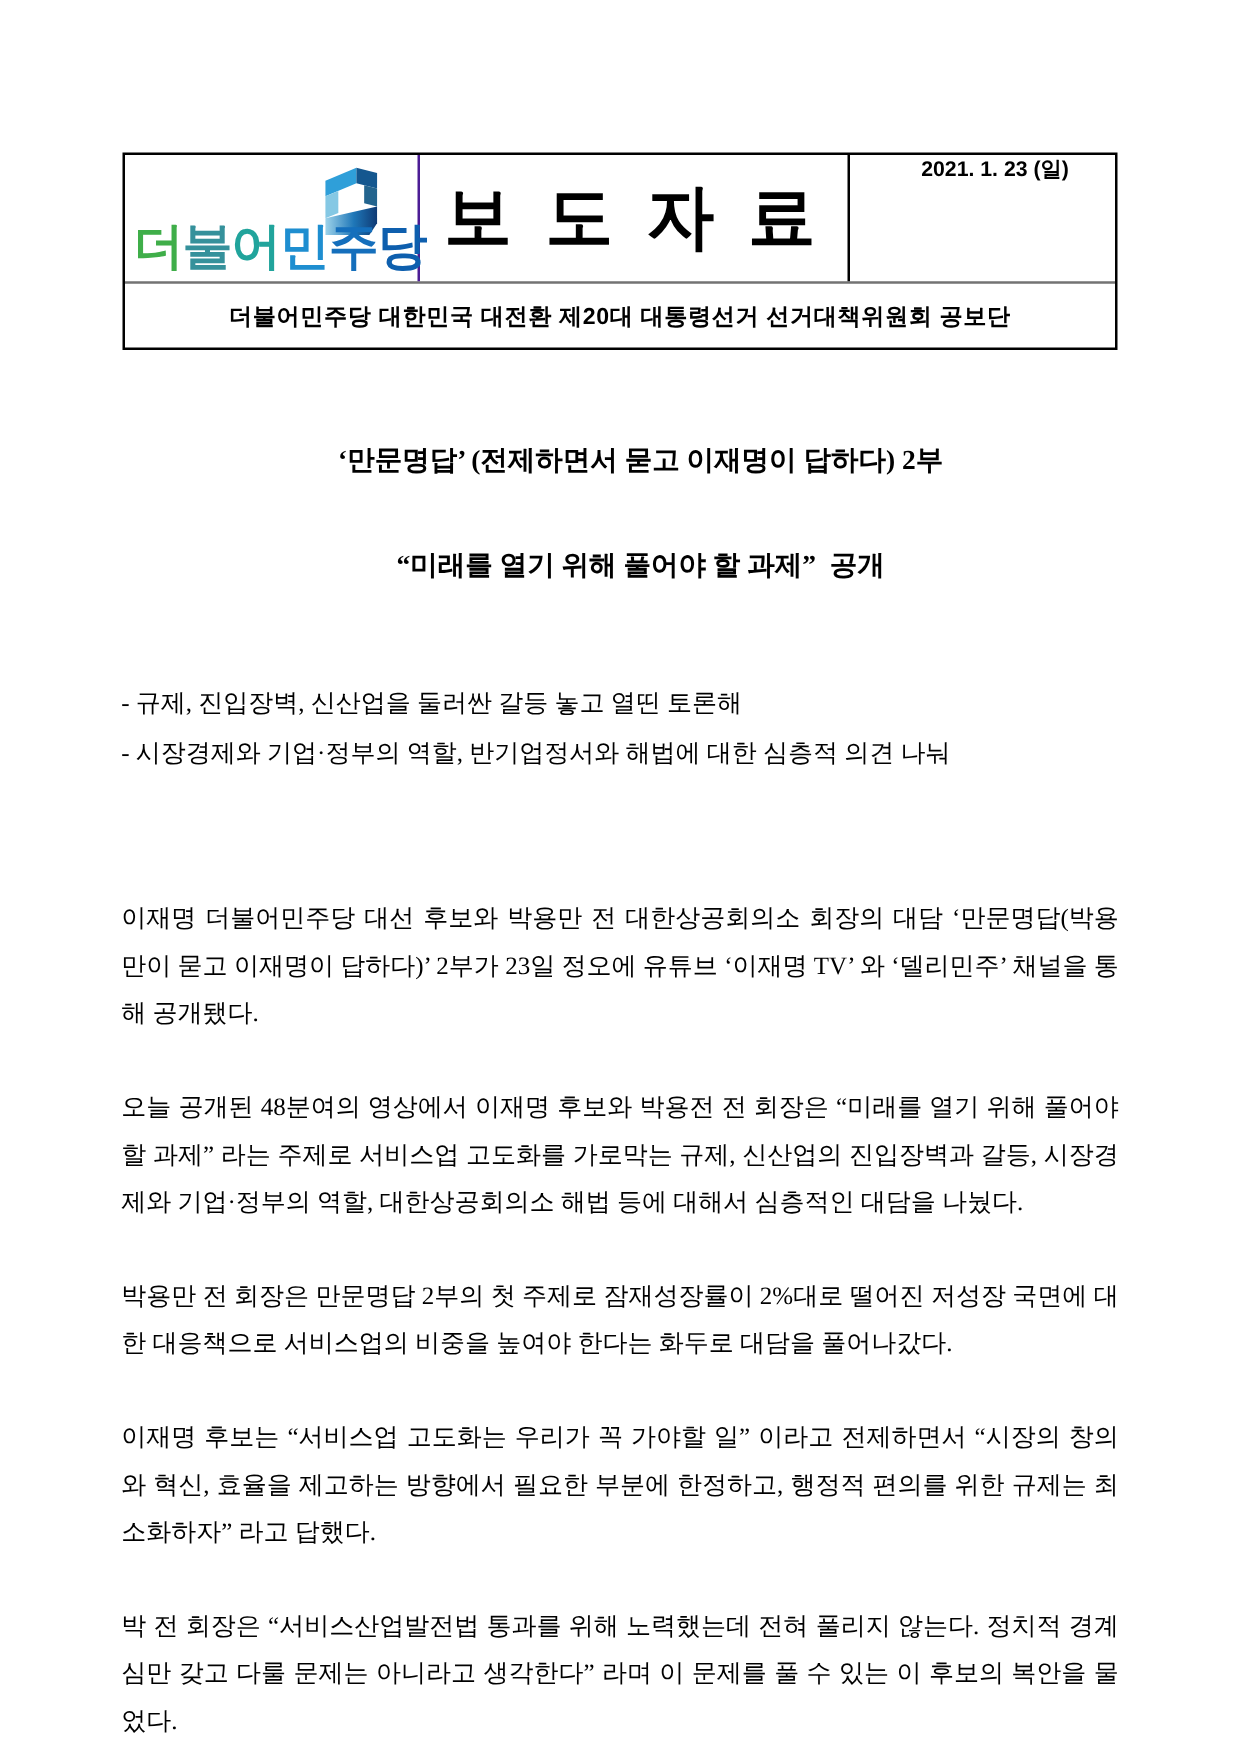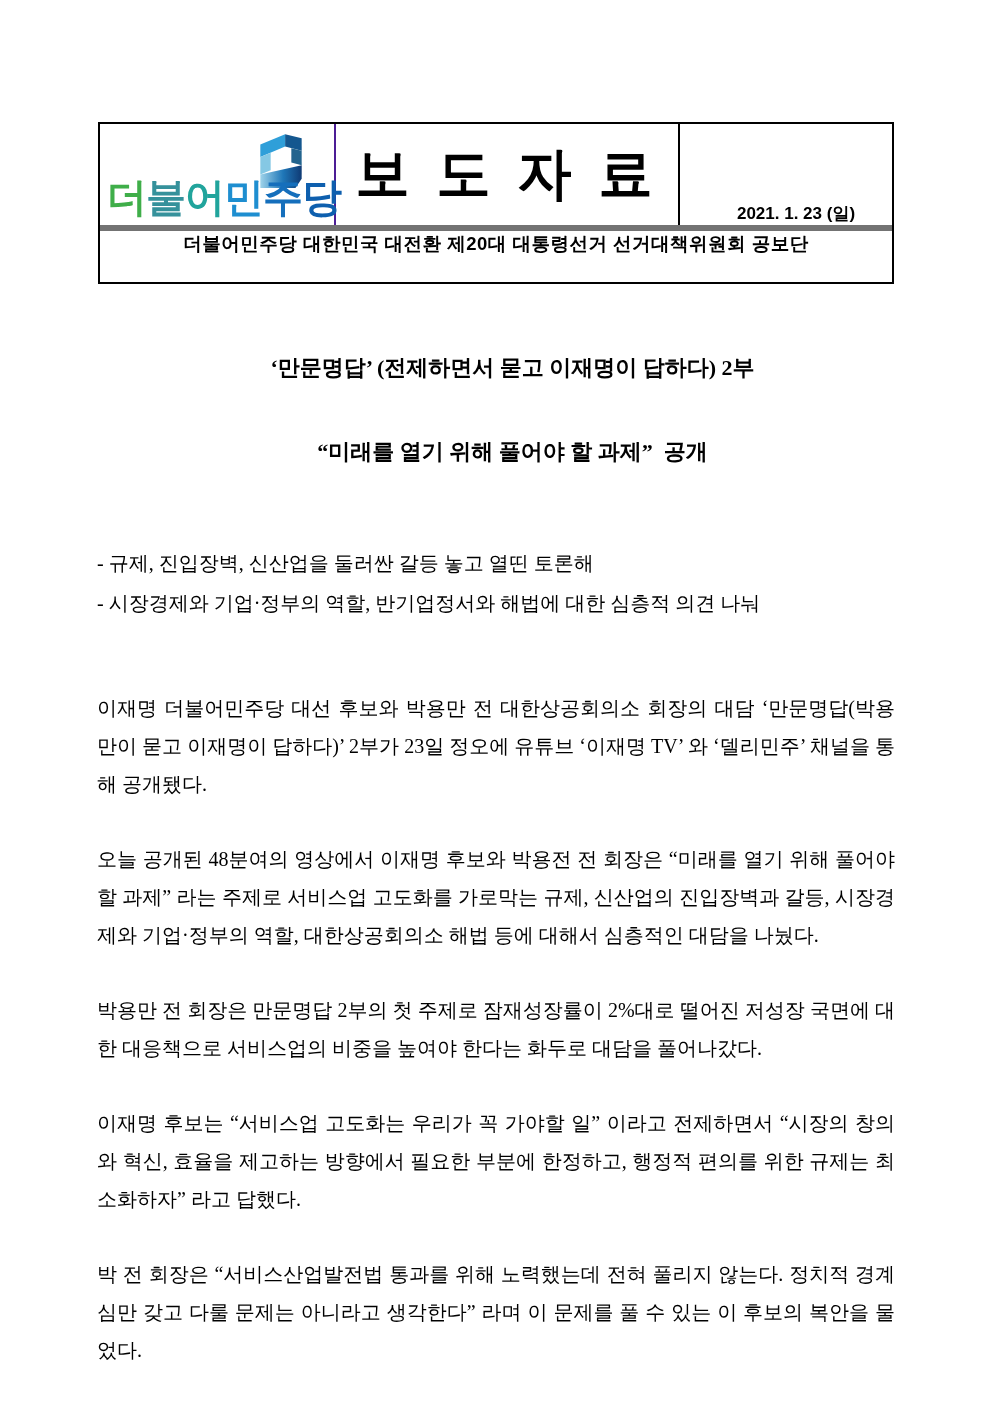--- a/index.html
+++ b/index.html
@@ -62,30 +62,31 @@
     font-family: "Liberation Sans", sans-serif;
     font-weight: 900;
     font-size: 54px;
     letter-spacing: 6px;
     white-space: pre;
     transform: scaleY(1.05);
   }
   .date-cell {
     width: 192px;
     display: flex;
-    align-items: flex-end;
+    align-items: flex-start;
     justify-content: center;
     font-family: "Liberation Sans", sans-serif;
     font-weight: 700;
     font-size: 17px;
   }
   .header-bottom {
-    border-top: 6px solid #737373;
+    border-top: 2px solid #737373;
     height: 51px;
     display: flex;
+    align-items: center;
     justify-content: center;
     font-family: "Liberation Sans", sans-serif;
     font-weight: 700;
     font-size: 18.5px;
     letter-spacing: 0.5px;
   }
 
   
   .content {
     position: absolute;
@@ -101,21 +102,21 @@
     white-space: pre-wrap;
     margin: 0 0 0 0;
   }
   .bullets {
     margin-top: 28px;
     font-size: 20px;
     line-height: 40px;
   }
   .bullet-line { white-space: pre-wrap; }
   .body-text {
-    margin-top: 66px;
+    margin-top: 93px;
   }
   .para {
     font-size: 20px;
     line-height: 38px;
     text-align: justify;
     margin: 0 0 37px 0;
     word-break: break-all;
   }
 </style>
 </head>

